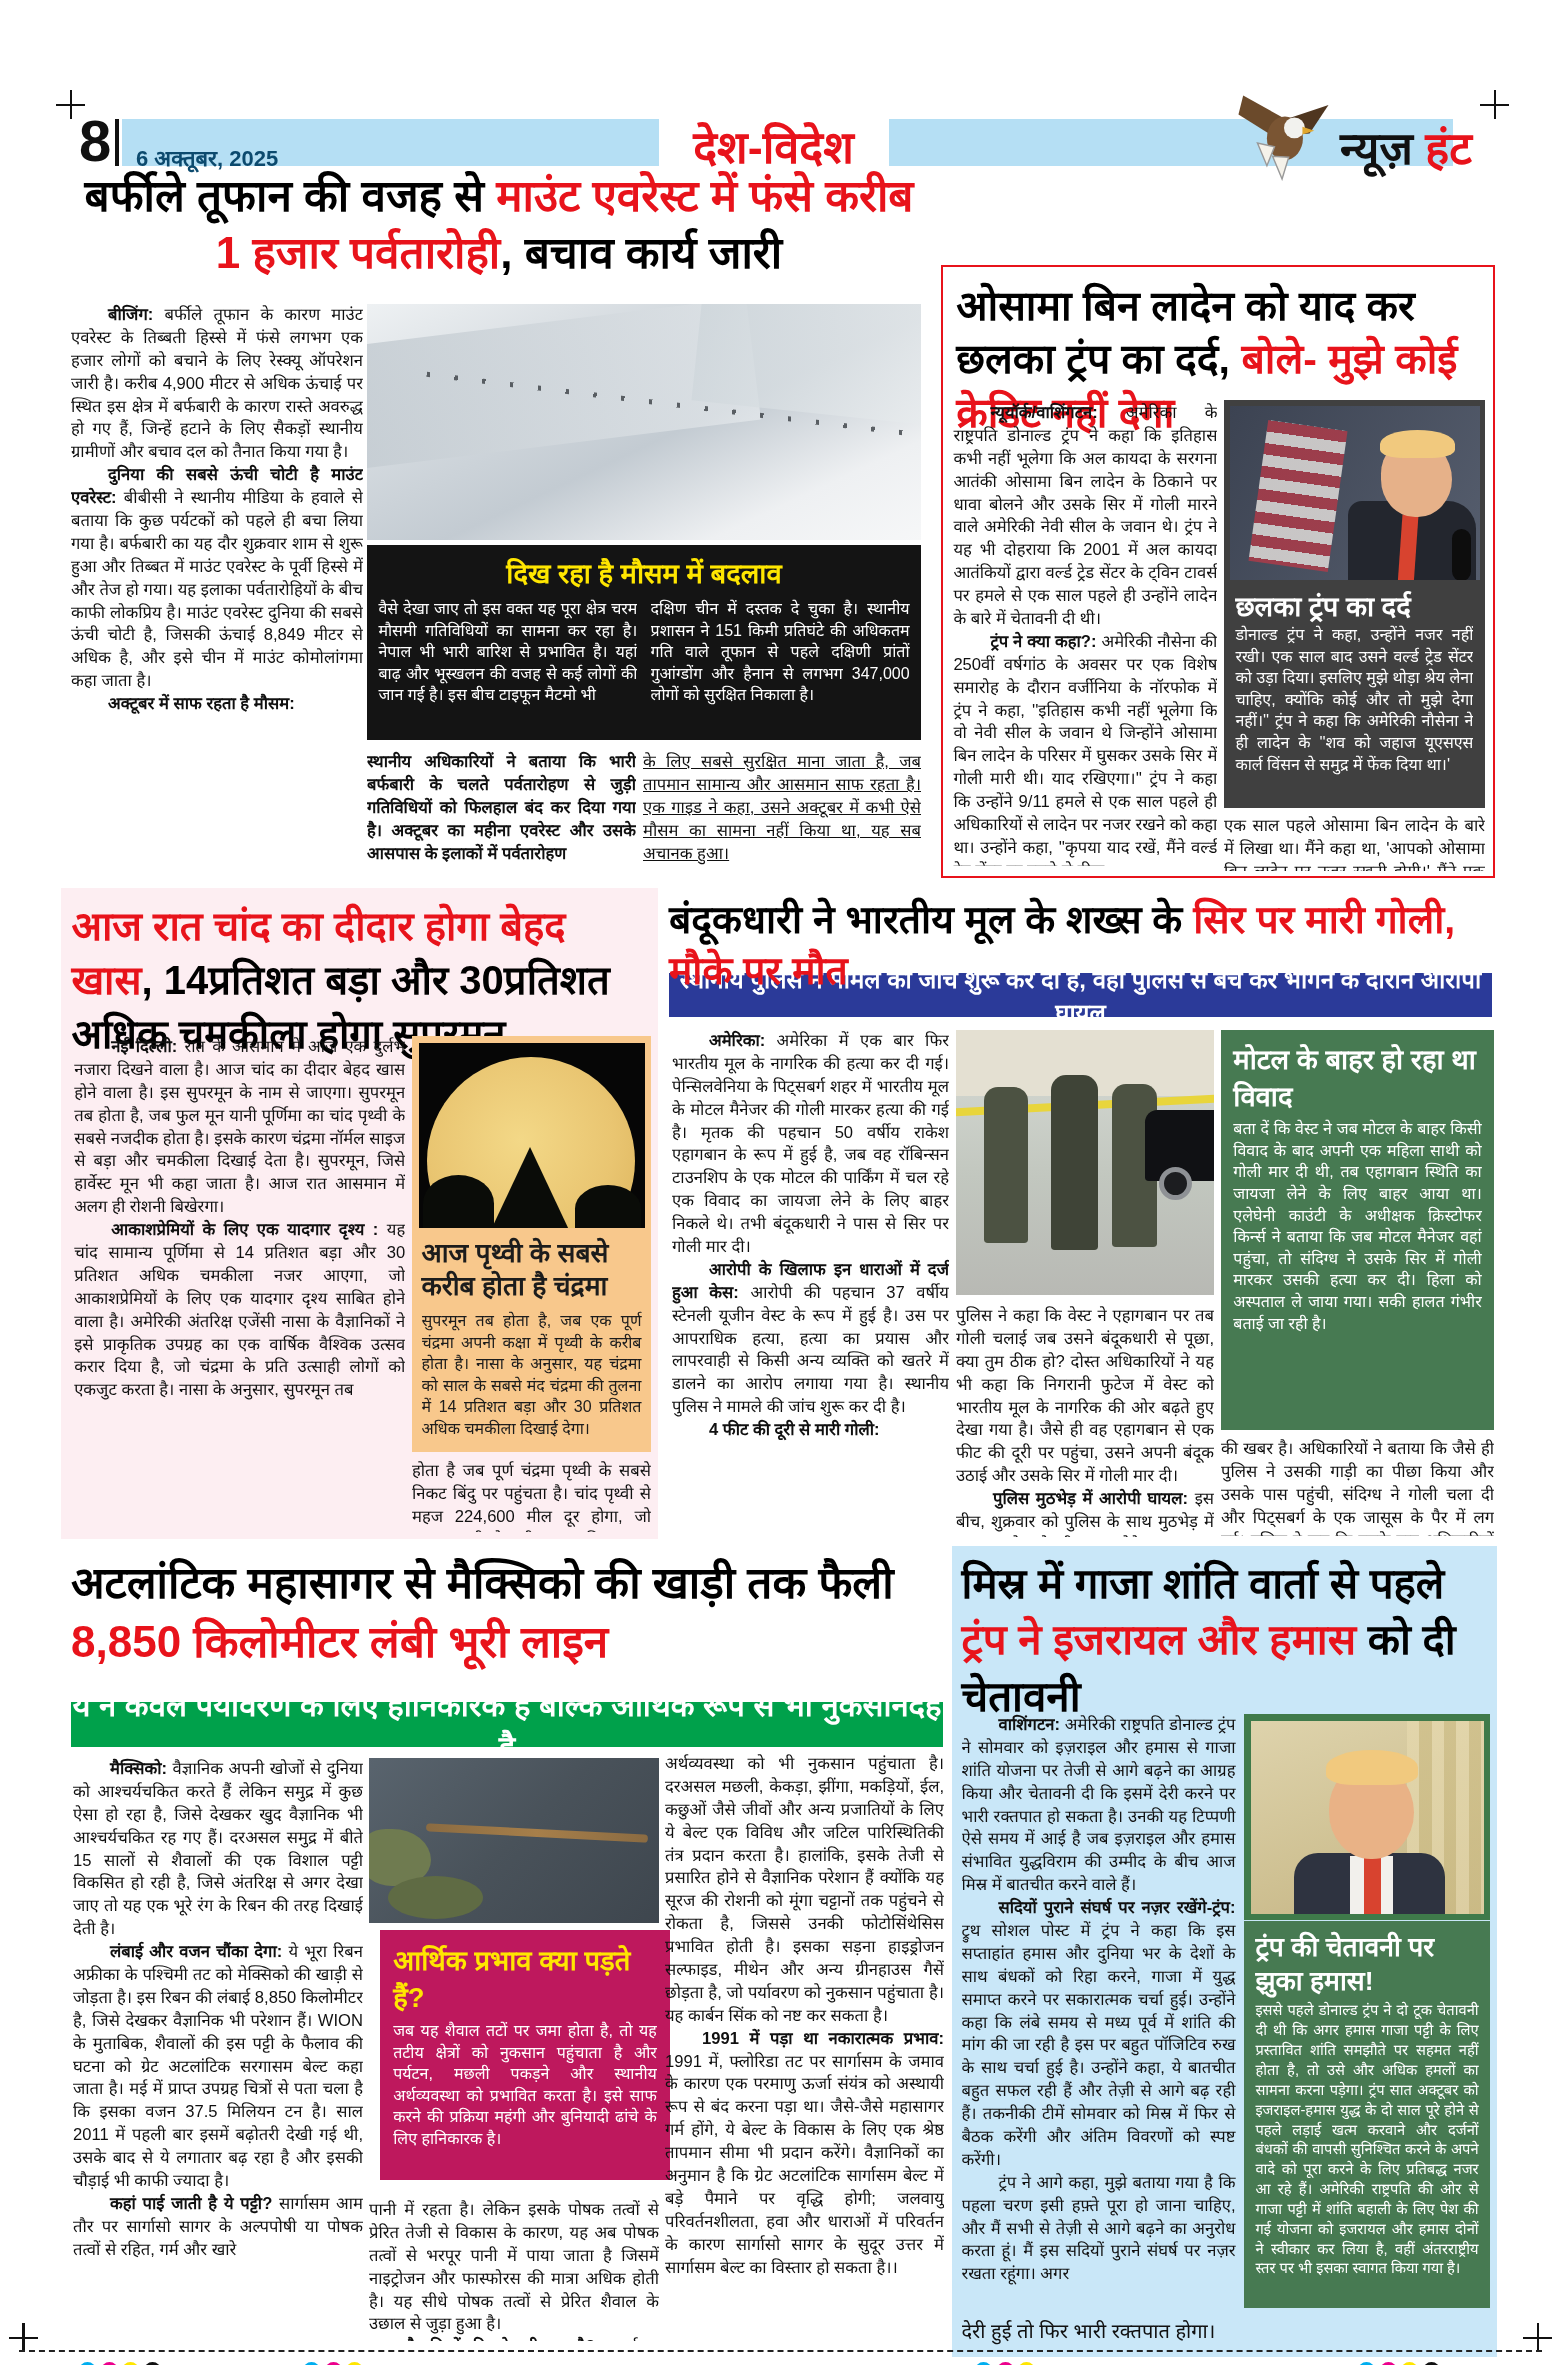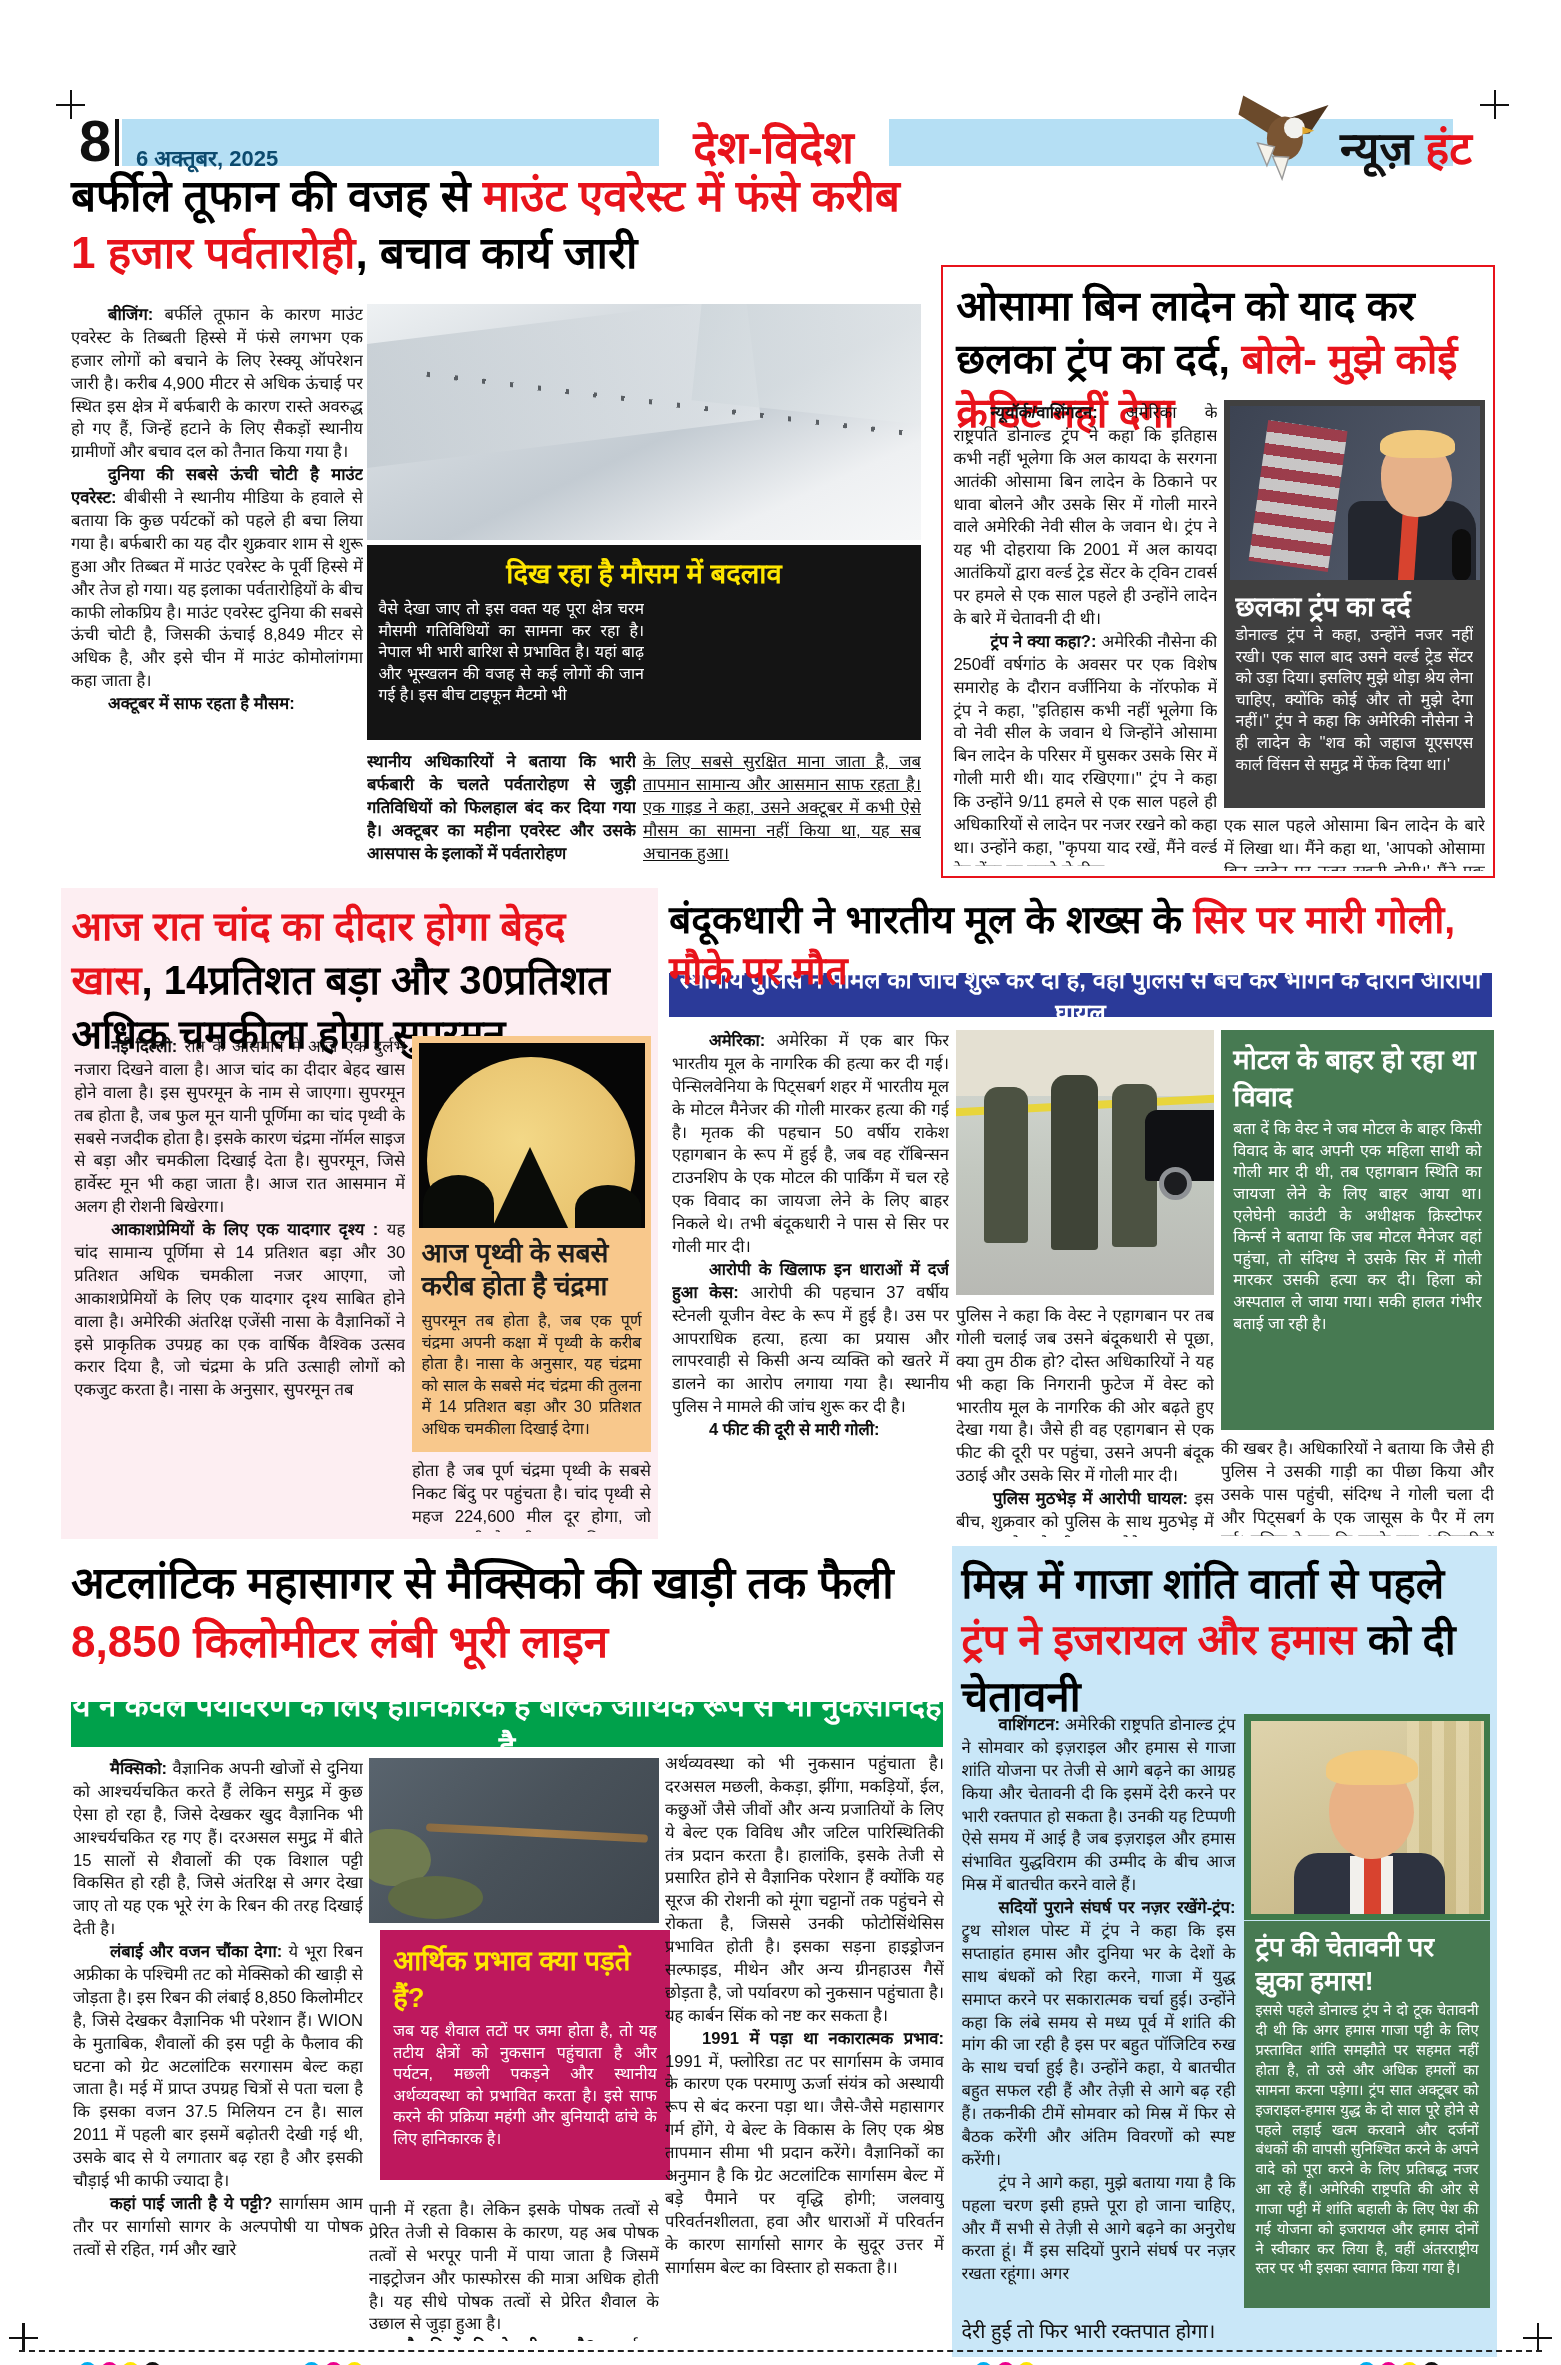--- a/index.html
+++ b/index.html
@@ -48,40 +48,41 @@
         <polygon points="92,148 112,196 126,150" fill="#f5f2ea" stroke="#999" stroke-width="3"></polygon>
         <polygon points="60,120 80,168 96,128" fill="#f5f2ea" stroke="#999" stroke-width="3"></polygon>
       </svg>
     </div>
     <div class="abs" style="left:1340px;top:1.9px;font-size:45px;font-weight:700;white-space:nowrap;">
       <span style="color:#111;">न्यूज़</span>
       <span class="red">हंट</span>
     </div>
   </div>
 
-  <div class="abs hl" style="left:71px;top:167px;width:856px;height:127px;font-size:44px;line-height:1.3;">
+  <div class="abs hl" style="left:71px;top:167px;width:856px;height:127px;font-size:44px;line-height:1.3;text-align:center;">
     <span>बर्फीले तूफान की वजह से </span><span class="red">माउंट एवरेस्ट में फंसे करीब 1 हजार पर्वतारोही</span><span>, बचाव कार्य जारी</span>
   </div>
 
   <div class="abs bodytext" style="left:71px;top:304px;width:292px;height:573px;">
     <p><b class="lead">बीजिंग:</b><span> बर्फीले तूफान के कारण माउंट एवरेस्ट के तिब्बती हिस्से में फंसे लगभग एक हजार लोगों को बचाने के लिए रेस्क्यू ऑपरेशन जारी है। करीब 4,900 मीटर से अधिक ऊंचाई पर स्थित इस क्षेत्र में बर्फबारी के कारण रास्ते अवरुद्ध हो गए हैं, जिन्हें हटाने के लिए सैकड़ों स्थानीय ग्रामीणों और बचाव दल को तैनात किया गया है।</span></p>
     <p><b class="lead">दुनिया की सबसे ऊंची चोटी है माउंट एवरेस्ट:</b><span> बीबीसी ने स्थानीय मीडिया के हवाले से बताया कि कुछ पर्यटकों को पहले ही बचा लिया गया है। बर्फबारी का यह दौर शुक्रवार शाम से शुरू हुआ और तिब्बत में माउंट एवरेस्ट के पूर्वी हिस्से में और तेज हो गया। यह इलाका पर्वतारोहियों के बीच काफी लोकप्रिय है। माउंट एवरेस्ट दुनिया की सबसे ऊंची चोटी है, जिसकी ऊंचाई 8,849 मीटर से अधिक है, और इसे चीन में माउंट कोमोलांगमा कहा जाता है।</span></p>
     <p><b class="lead">अक्टूबर में साफ रहता है मौसम:</b></p>
   </div>
 
   <div class="abs" style="left:367px;top:304px;width:554px;height:236px;background:linear-gradient(155deg,#eef1f3 0%,#d4dadf 30%,#c3cbd2 55%,#eef0f2 80%,#f6f7f8 100%);overflow:hidden;">
     <div class="abs" style="left:-38px;top:19px;width:426px;height:123px;background:linear-gradient(120deg,#b9c2c9,#e6eaed);transform:rotate(-7deg);opacity:.7;"></div>
     <div class="abs" style="left:331px;top:-28px;width:331px;height:142px;background:linear-gradient(100deg,#cdd5da,#f2f4f5);transform:rotate(6deg);opacity:.8;"></div>
     <div class="abs" style="left:57px;top:111px;width:710px;height:4.7px;transform:rotate(7deg);background:repeating-linear-gradient(90deg,#43484d 0 3.3px,transparent 3.3px 28px);opacity:.85;"></div>
   </div>
 
   <div class="abs" style="left:367px;top:545px;width:554px;height:195px;background:#141414;color:#fff;">
     <div style="text-align:center;font-weight:700;font-size:27.4px;color:#ffe600;padding-top:8.5px;">दिख रहा है मौसम में बदलाव</div>
     <div style="display:flex;gap:13.2px;padding:7.6px 11.4px 0 11.4px;">
       <div class="boxtext" style="width:50%;color:#fff;height:142px;">वैसे देखा जाए तो इस वक्त यह पूरा क्षेत्र चरम मौसमी गतिविधियों का सामना कर रहा है। नेपाल भी भारी बारिश से प्रभावित है। यहां बाढ़ और भूस्खलन की वजह से कई लोगों की जान गई है। इस बीच टाइफून मैटमो भी</div>
+      <div class="boxtext" style="width:50%;color:#fff;height:142px;">दक्षिण चीन में दस्तक दे चुका है। स्थानीय प्रशासन ने 151 किमी प्रतिघंटे की अधिकतम गति वाले तूफान से पहले दक्षिणी प्रांतों गुआंग्डोंग और हैनान से लगभग 347,000 लोगों को सुरक्षित निकाला है।</div>
     </div>
   </div>
 
   <div class="abs bodytext" style="left:367px;top:751px;width:269px;height:125px;font-weight:bold;">स्थानीय अधिकारियों ने बताया कि भारी बर्फबारी के चलते पर्वतारोहण से जुड़ी गतिविधियों को फिलहाल बंद कर दिया गया है।  अक्टूबर का महीना एवरेस्ट और उसके आसपास के इलाकों में पर्वतारोहण</div>
   <div class="abs bodytext" style="left:643px;top:751px;width:278px;height:125px;text-decoration:underline;">के लिए सबसे सुरक्षित माना जाता है, जब तापमान सामान्य और आसमान साफ रहता है। एक गाइड ने कहा, उसने अक्टूबर में कभी ऐसे मौसम का सामना नहीं किया था, यह सब अचानक हुआ।</div>
 
   <div class="abs" style="left:941px;top:265px;width:554px;height:613px;border:2.8px solid #e8131b;background:#fff;box-sizing:border-box;">
     <div class="abs hl" style="left:13.2px;top:13.2px;width:520px;height:107px;font-size:41px;line-height:1.3;">
       <span>ओसामा बिन लादेन को याद कर छलका ट्रंप का दर्द, </span><span class="red">बोले- मुझे कोई क्रेडिट नहीं देगा</span>
     </div>

